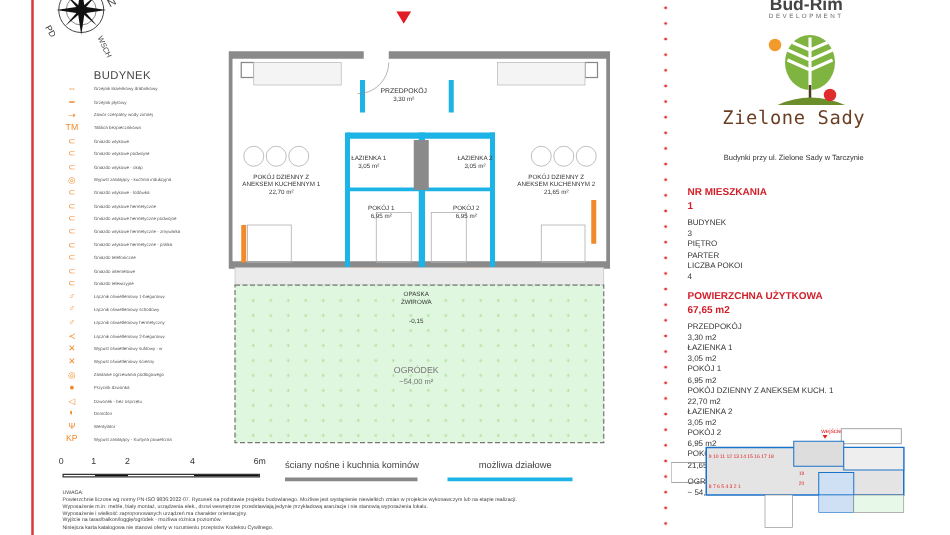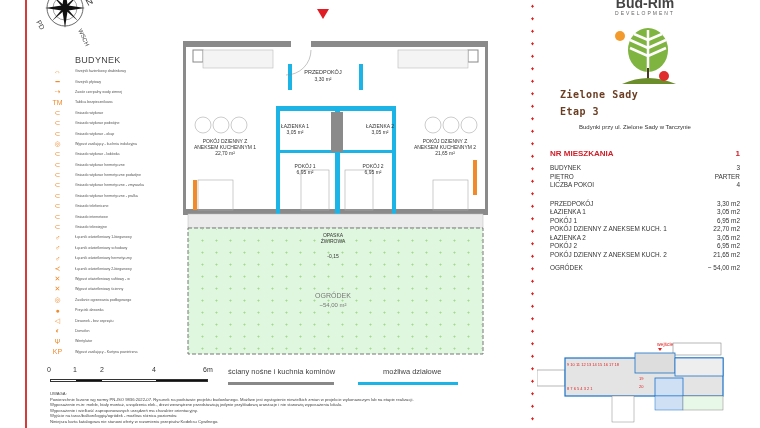--- a/index.html
+++ b/index.html
@@ -18,24 +18,24 @@
   .scale-nums { position: absolute; top: 0; left: 0; width: 180px; font-size: 7px; color: #333; }
   .scale-nums span { position: absolute; }
   .scale-bar { position: absolute; top: 13px; left: 5px; height: 3px; width: 158px; border: 1px solid #333; background: linear-gradient(to right, #fff 0 16%, #111 16% 33%, #fff 33% 67%, #111 67% 100%); }
   .wall-legend { font-size: 7.5px; color: #444; }
   .wall-line { height: 3px; }
   .notes { left: 50px; top: 391px; width: 470px; font-size: 4.2px; line-height: 5.6px; color: #444; }
   .brand { left: 580px; top: -4px; width: 130px; text-align: center; }
   .brand-name { font-size: 14px; font-weight: bold; color: #444; line-height: 14px; }
   .brand-sub { font-size: 5px; letter-spacing: 2px; color: #666; }
   .logo { left: 612px; top: 26px; width: 72px; height: 60px; }
-  .title { left: 560px; top: 86px; width: 150px; text-align: left; font-family: "DejaVu Sans Mono", monospace; font-weight: bold; color: #6b3d22; font-size: 10px; line-height: 17px; letter-spacing: .5px; }
+  .title { left: 560px; top: 86px; width: 150px; text-align: center; font-family: "DejaVu Sans Mono", monospace; font-weight: normal; color: #6b3d22; font-size: 15px; line-height: 17px; letter-spacing: .5px; }
   .subtitle { left: 560px; top: 124px; width: 150px; text-align: center; font-size: 6px; color: #333; }
   .info { left: 550px; top: 148px; width: 190px; }
-  .row { display: flex; justify-content: space-between; font-size: 6.4px; line-height: 8.5px; color: #333; }
+  .row { display: flex; justify-content: space-between; font-size: 6.4px; line-height: 8.5px; color: #333; flex-direction: column; }
   .head { font-size: 8px; font-weight: bold; color: #d2202a; line-height: 11px; }
   .gap { height: 5px; }
   .keyplan { left: 537px; top: 338px; width: 200px; height: 90px; }
 </style>
 </head>
 <body>
 
 <div class="abs redline-left"></div>
 <div class="abs reddots"></div>
 
@@ -267,21 +267,20 @@
 <svg class="abs logo" viewBox="0 0 72 60">
   <circle cx="8" cy="10" r="5" fill="#f39a2c"></circle>
   <ellipse cx="36" cy="24" rx="20" ry="22" fill="#7fb441"></ellipse>
   <path d="M36 4 V46 M36 14 L22 8 M36 22 L18 14 M36 30 L18 22 M36 14 L50 8 M36 22 L54 14 M36 30 L54 22" stroke="#fff" stroke-width="2.5" fill="none"></path>
   <rect x="35" y="42" width="2" height="12" fill="#4a3a22"></rect>
   <path d="M10 58 Q36 46 64 58 Z" fill="#6b8e2b"></path>
   <circle cx="52" cy="50" r="5" fill="#e02c2c"></circle>
 </svg>
 <div class="abs title">
   <div>Zielone Sady</div>
-  <div>Etap 3</div>
 </div>
 <div class="abs subtitle">Budynki przy ul. Zielone Sady w Tarczynie</div>
 
 <div class="abs info">
   <div class="row head">
     <span>NR MIESZKANIA</span>
     <span>1</span>
   </div>
   <div class="gap"></div>
   <div id="details">
@@ -292,20 +291,24 @@
       <div class="row">
         <span>PIĘTRO</span>
         <span>PARTER</span>
       </div>
       <div class="row">
         <span>LICZBA POKOI</span>
         <span>4</span>
       </div>
     </div>
   <div class="gap"></div>
+  <div class="row head">
+    <span>POWIERZCHNA UŻYTKOWA</span>
+    <span>67,65 m2</span>
+  </div>
   <div class="gap"></div>
   <div id="rooms">
       <div class="row">
         <span>PRZEDPOKÓJ</span>
         <span>3,30 m2</span>
       </div>
       <div class="row">
         <span>ŁAZIENKA 1</span>
         <span>3,05 m2</span>
       </div>

